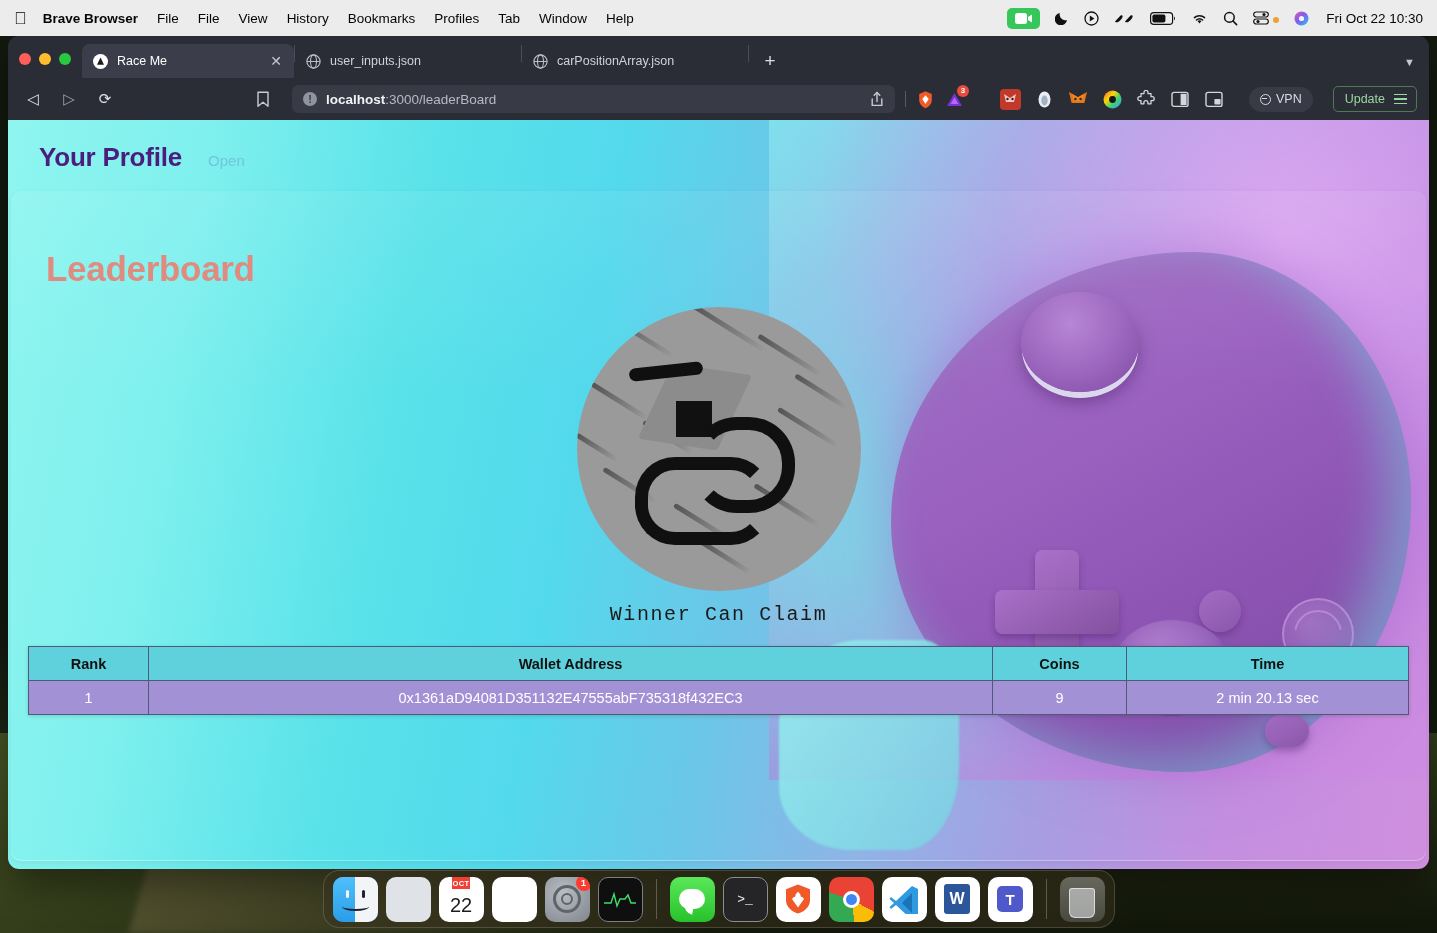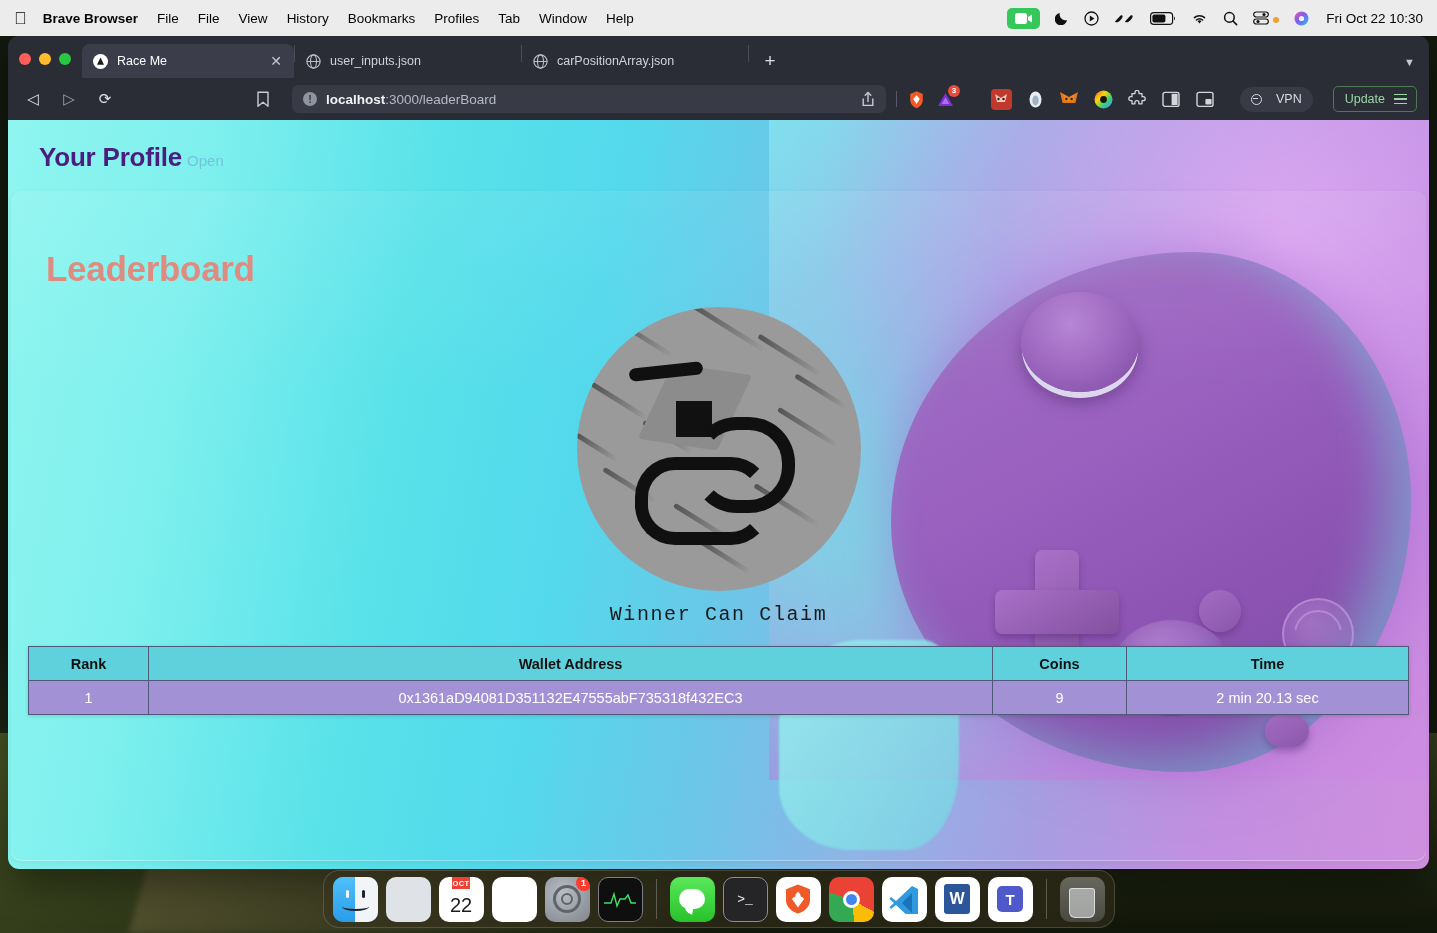--- a/index.html
+++ b/index.html
@@ -150,21 +150,21 @@
   .brave-rewards { width: 19px; height: 19px; position: relative; display:flex; }
   .rewards-count {
     position: absolute; top: -5px; right: -5px;
     background: #e94c3d; color: #fff; border-radius: 50%;
     font-size: 8px; width: 12px; height: 12px;
     display: flex; align-items: center; justify-content: center; font-weight: bold;
   }
   .ext-group { display: flex; align-items: center; gap: 13px; margin-left: 26px; }
   .ext { width: 21px; height: 21px; border-radius: 4px; display:flex; align-items:center; justify-content:center; }
   .vpn-pill {
-    display: flex; align-items: center; gap: 14px;
+    display: flex; align-items: center; gap: 5px;
     height: 25px; padding: 0 11px;
     border-radius: 13px; background: #383b45;
     color: #d7dae1; font-size: 12.5px; margin-left: 14px; justify-content: space-between;
   }
   .vpn-dot {
     width: 11px; height: 11px; border-radius: 50%;
     border: 1.6px solid #d7dae1; display:inline-block;
     position: relative;
   }
   .vpn-dot::after {
@@ -252,21 +252,21 @@
   .ctl-grip {
     position: absolute; right: 470px; top: 520px; width: 180px; height: 210px;
     background: linear-gradient(125deg, rgba(150,235,238,.95), rgba(120,210,226,.8));
     border-radius: 46% 20% 30% 40% / 40% 30% 40% 30%;
     filter: blur(1px);
   }
 
   .page-inner { position: relative; z-index: 2; }
 
   .profile-bar {
-    display: flex; align-items: baseline; gap: 5px;
+    display: flex; align-items: baseline; gap: 26px;
     padding: 22px 0 0 31px;
     height: 71px;
   }
   .profile-title {
     font-size: 26px; font-weight: bold; color: #4b1d7e; letter-spacing: -.2px;
   }
   .profile-open {
     font-size: 15px; color: #6fc6dd; font-weight: normal;
   }
 

